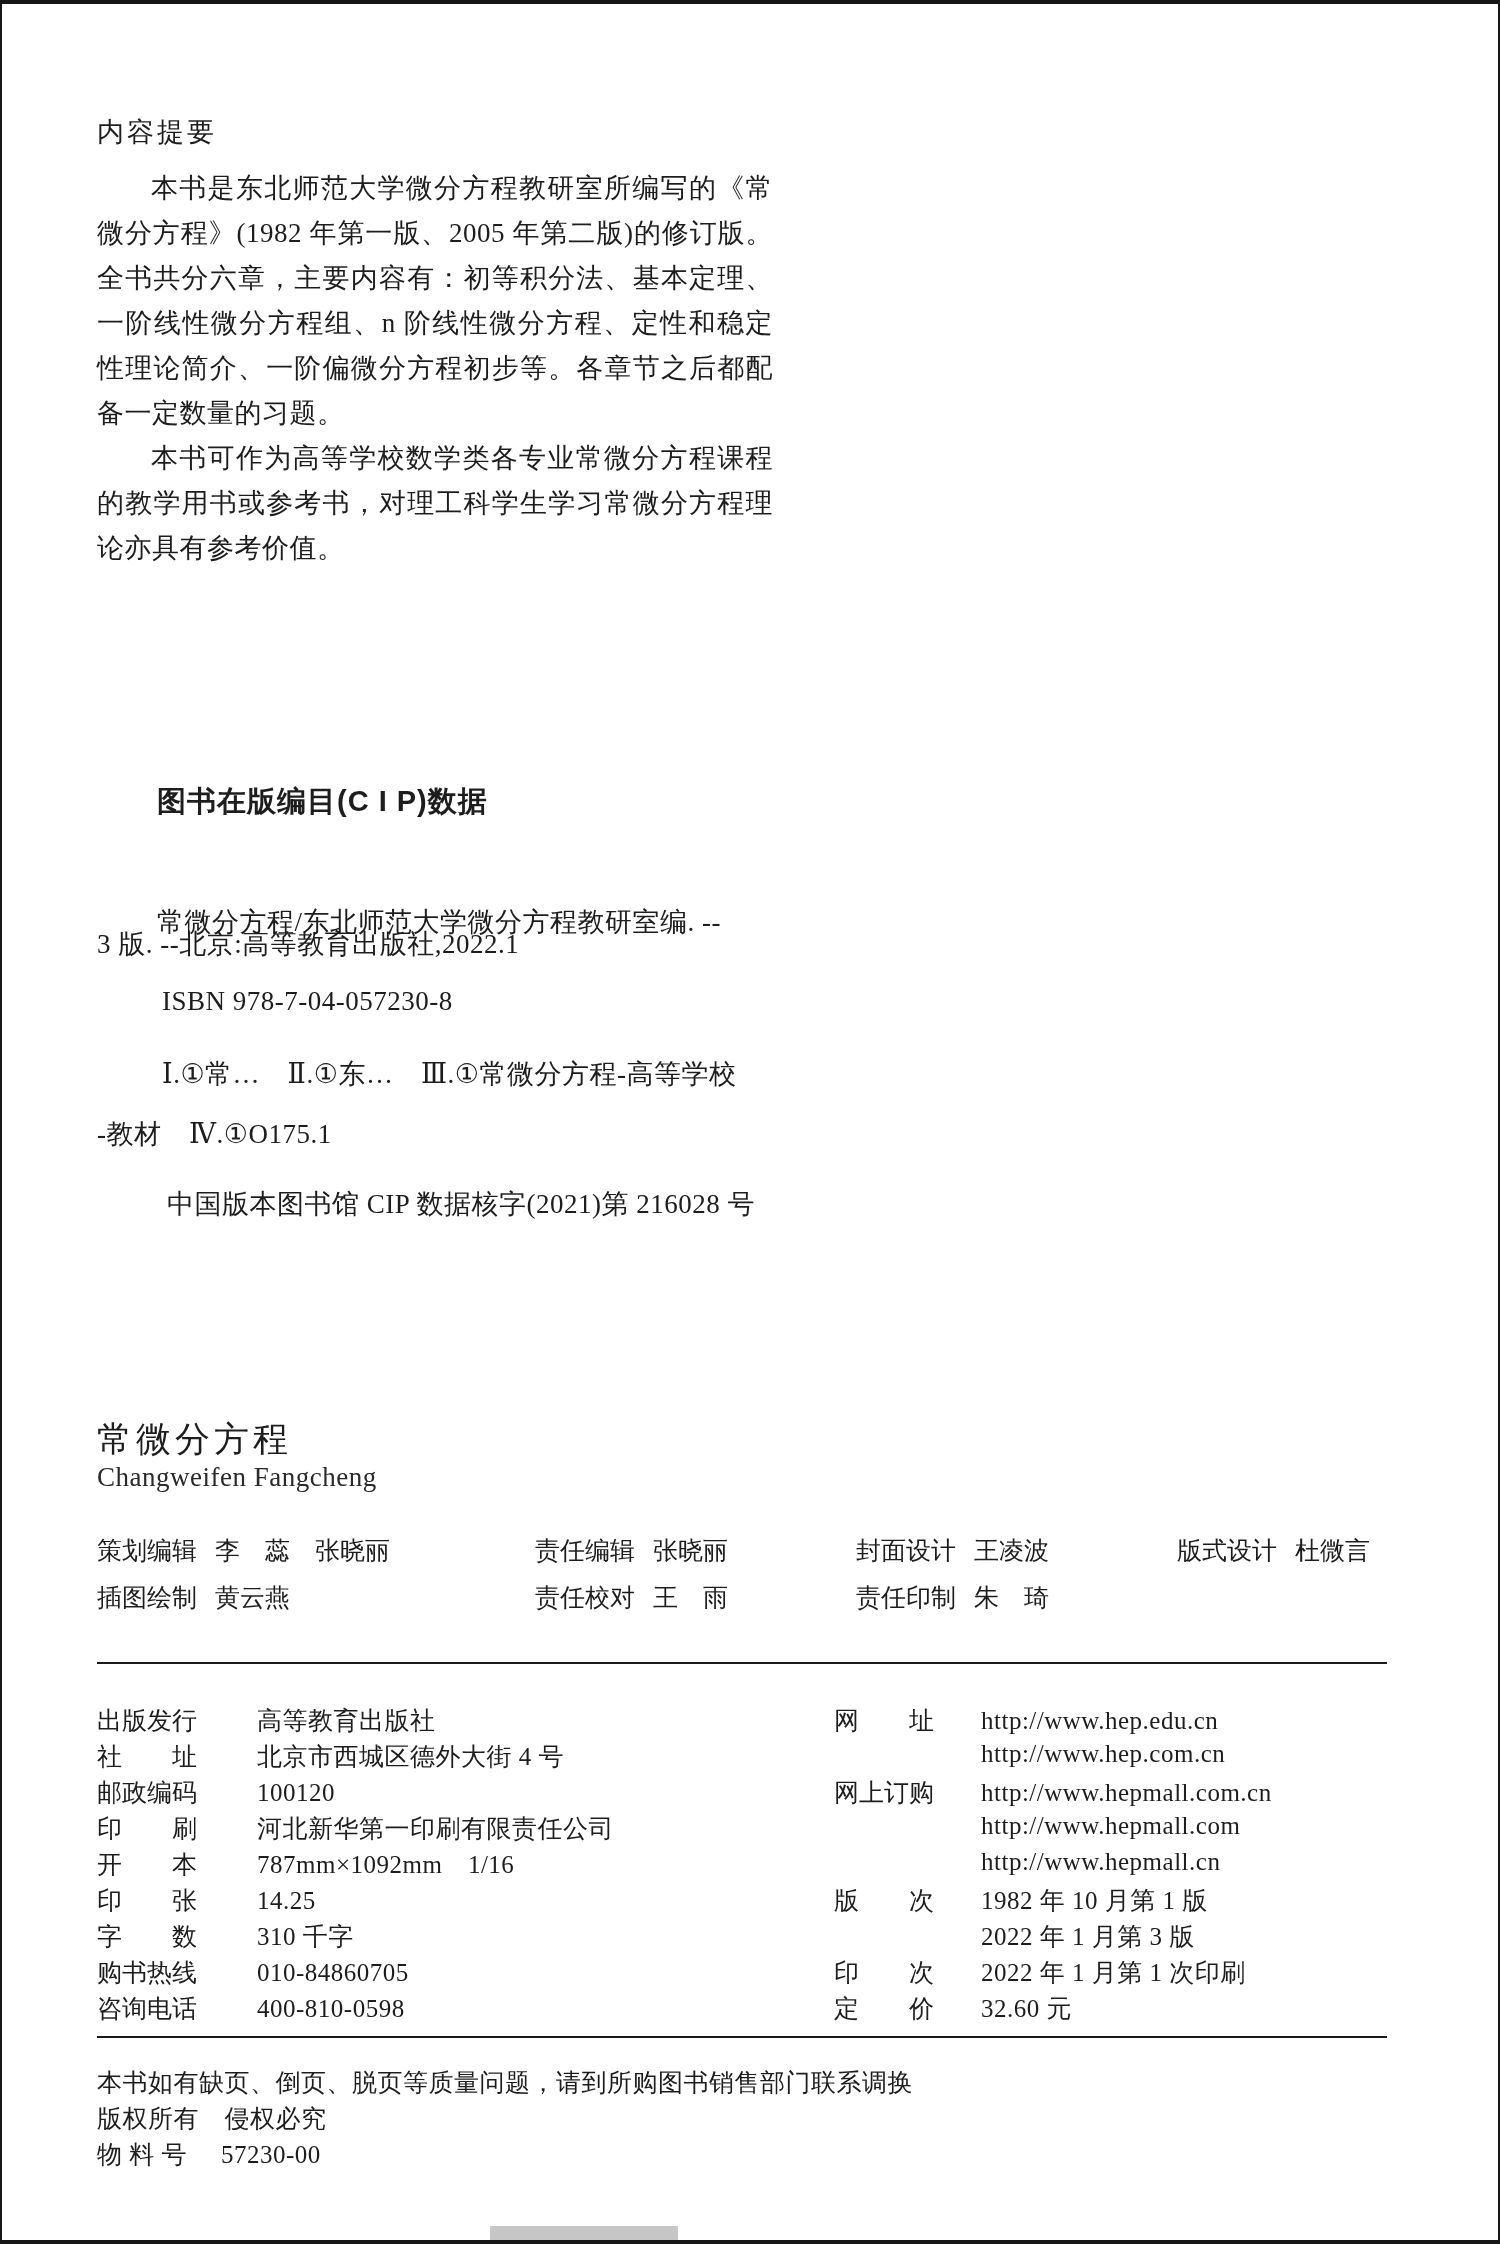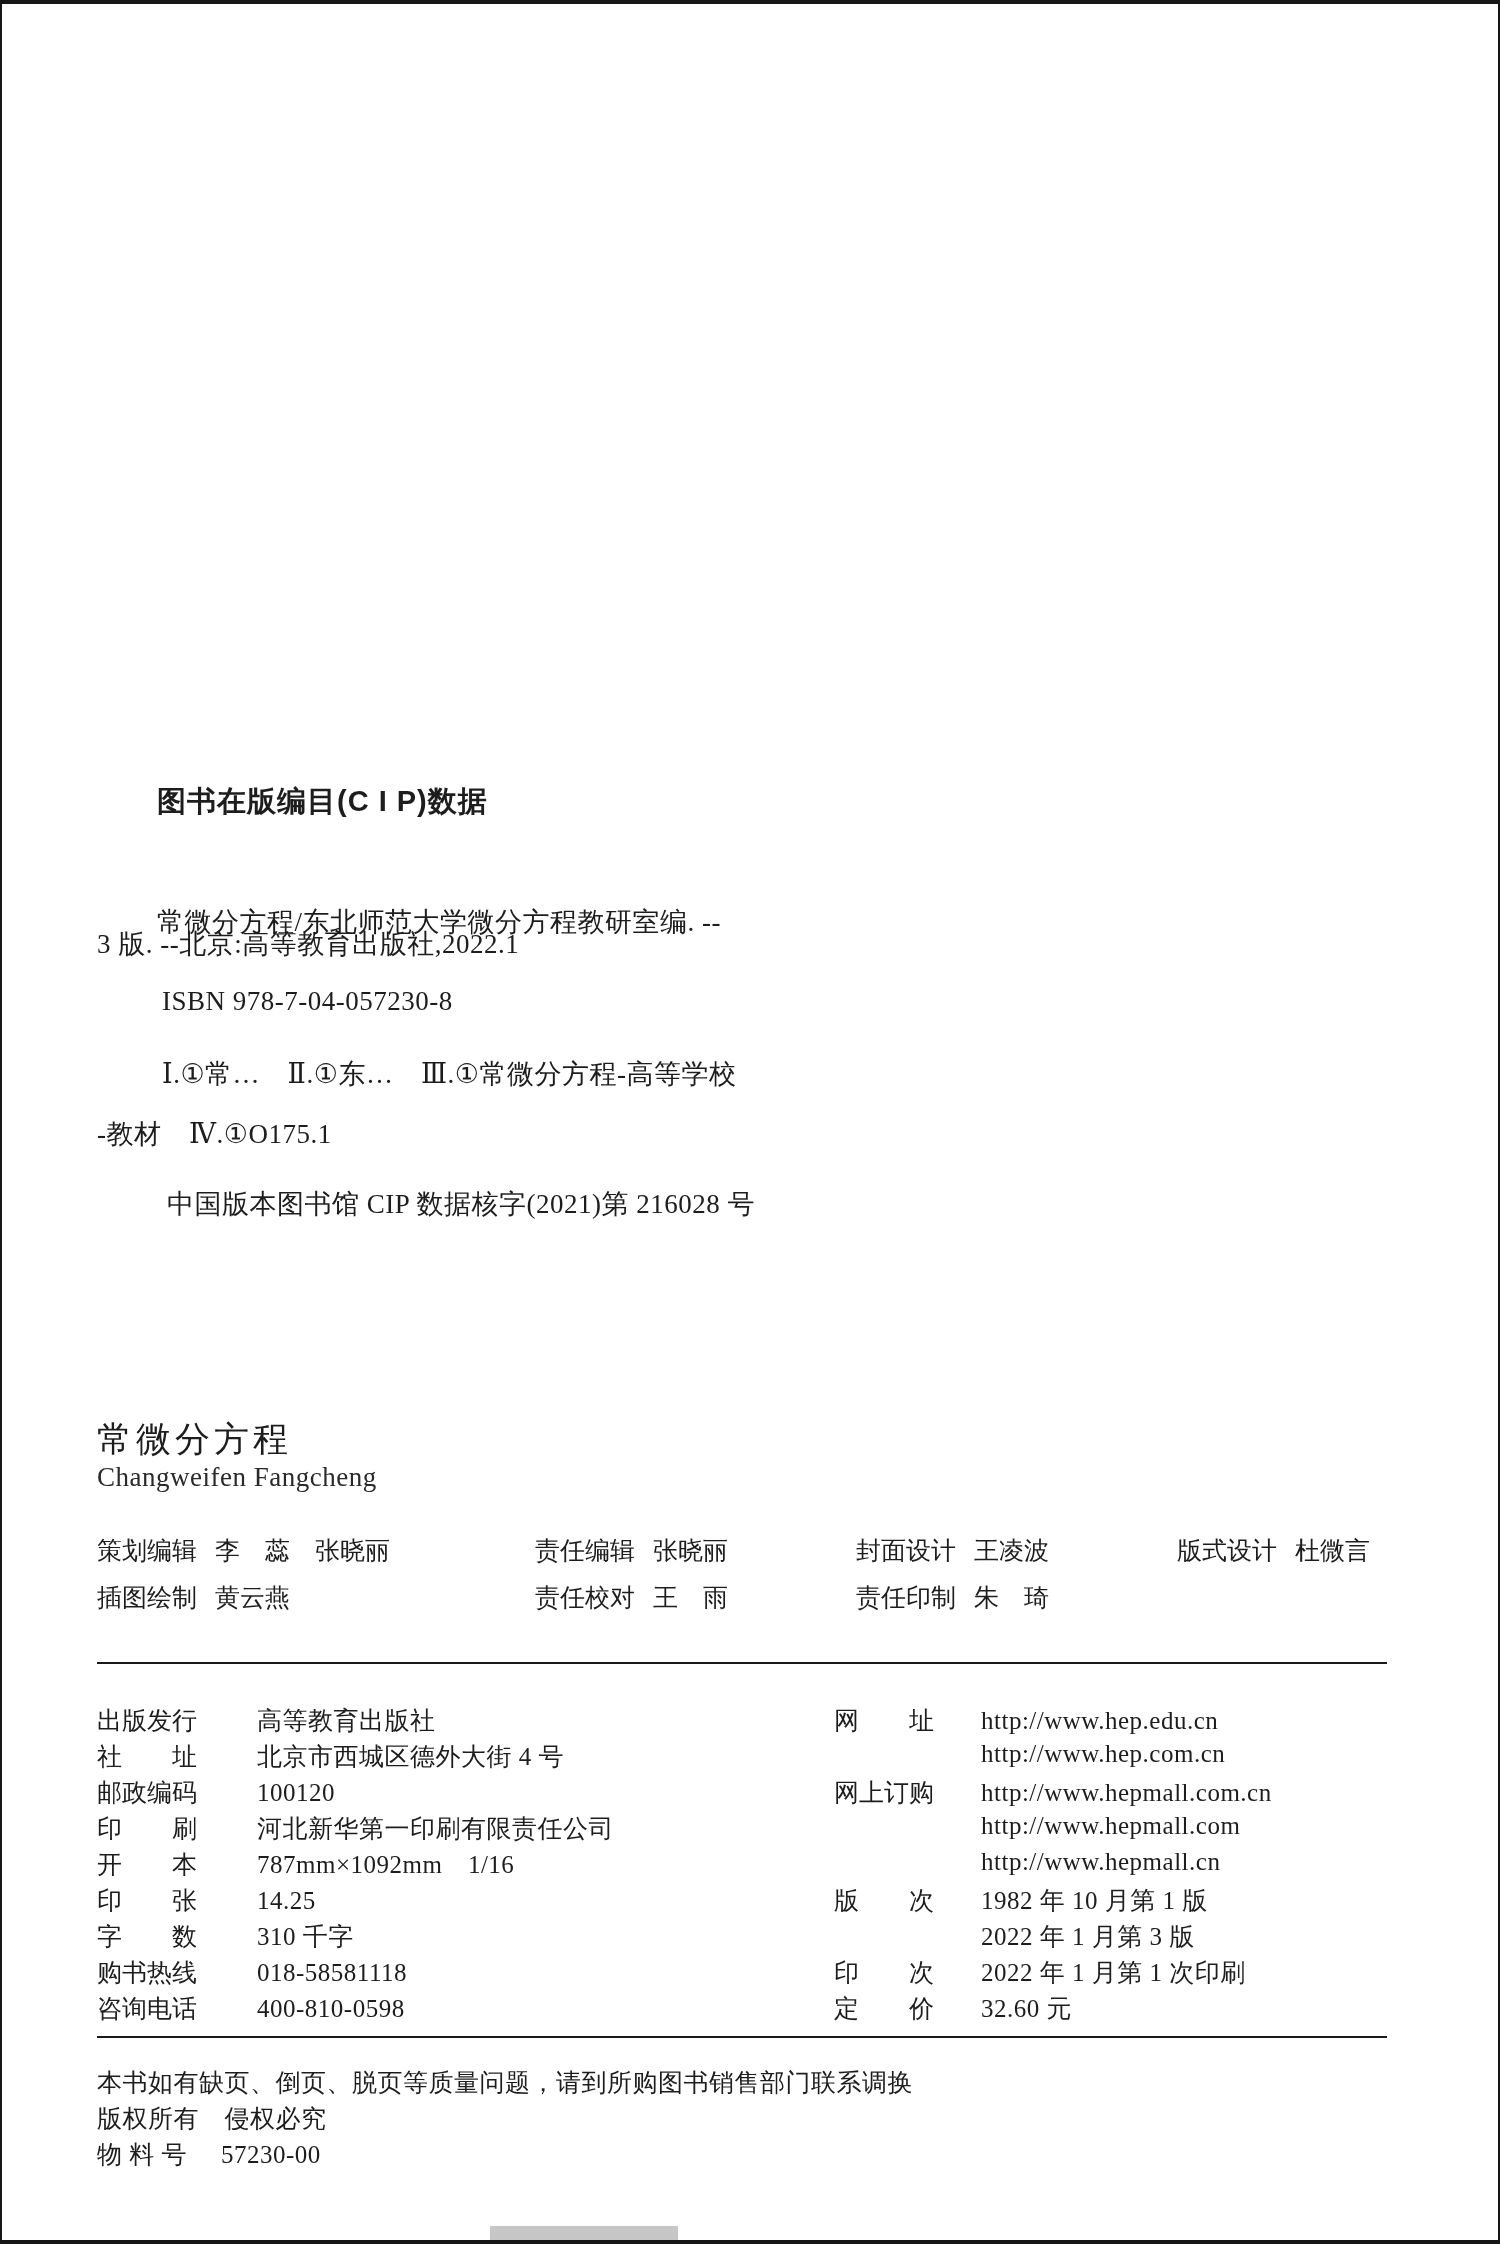--- a/index.html
+++ b/index.html
@@ -72,20 +72,25 @@
     left: 488px; top: 2222px;
     width: 188px; height: 16px;
     background: #c6c6c6;
   }
 </style>
 </head>
 <body>
 
 <div id="page">
 
+  <div id="summary" class="abs">
+    <h2>内容提要</h2>
+    <p>本书是东北师范大学微分方程教研室所编写的《常微分方程》(1982 年第一版、2005 年第二版)的修订版。全书共分六章，主要内容有：初等积分法、基本定理、一阶线性微分方程组、n 阶线性微分方程、定性和稳定性理论简介、一阶偏微分方程初步等。各章节之后都配备一定数量的习题。</p>
+    <p>本书可作为高等学校数学类各专业常微分方程课程的教学用书或参考书，对理工科学生学习常微分方程理论亦具有参考价值。</p>
+  </div>
 
   <div class="abs cip-heading" style="left:155px; top:778px;">图书在版编目(C I P)数据</div>
   <div class="abs cip-line" style="left:155px; top:872px;margin-top:28px;">常微分方程/东北师范大学微分方程教研室编. --</div>
   <div class="abs cip-line" style="left:95px; top:922px;">3 版. --北京:高等教育出版社,2022.1</div>
   <div class="abs cip-line" style="left:160px; top:982px;">ISBN 978-7-04-057230-8</div>
   <div class="abs cip-line" style="left:160px; top:1052px;">Ⅰ.①常…　Ⅱ.①东…　Ⅲ.①常微分方程-高等学校</div>
   <div class="abs cip-line" style="left:95px; top:1112px;">-教材　Ⅳ.①O175.1</div>
   <div class="abs cip-line" style="left:165px; top:1182px;">中国版本图书馆 CIP 数据核字(2021)第 216028 号</div>
 
   <div class="abs book-title-zh" style="left:95px; top:1412px;">常微分方程</div>
@@ -135,21 +140,21 @@
   <div class="pub-row left" style="left:95px; top:1844px;">
     <span class="pub-label">开　　本</span><span class="pub-value">787mm×1092mm　1/16</span>
   </div>
   <div class="pub-row left" style="left:95px; top:1880px;">
     <span class="pub-label">印　　张</span><span class="pub-value">14.25</span>
   </div>
   <div class="pub-row left" style="left:95px; top:1916px;">
     <span class="pub-label">字　　数</span><span class="pub-value">310 千字</span>
   </div>
   <div class="pub-row left" style="left:95px; top:1952px;">
-    <span class="pub-label">购书热线</span><span class="pub-value">018-58581118</span>
+    <span class="pub-label">购书热线</span><span class="pub-value">010-84860705</span>
   </div>
   <div class="pub-row left" style="left:95px; top:1988px;">
     <span class="pub-label">咨询电话</span><span class="pub-value">400-810-0598</span>
   </div>
 
   <div class="pub-row right" style="left:832px; top:1700px;">
     <span class="pub-label">网　　址</span><span class="pub-value">http://www.hep.edu.cn</span>
   </div>
   <div class="pub-row right" style="left:832px; top:1736px;">
     <span class="pub-label"></span><span class="pub-value">http://www.hep.com.cn</span>

